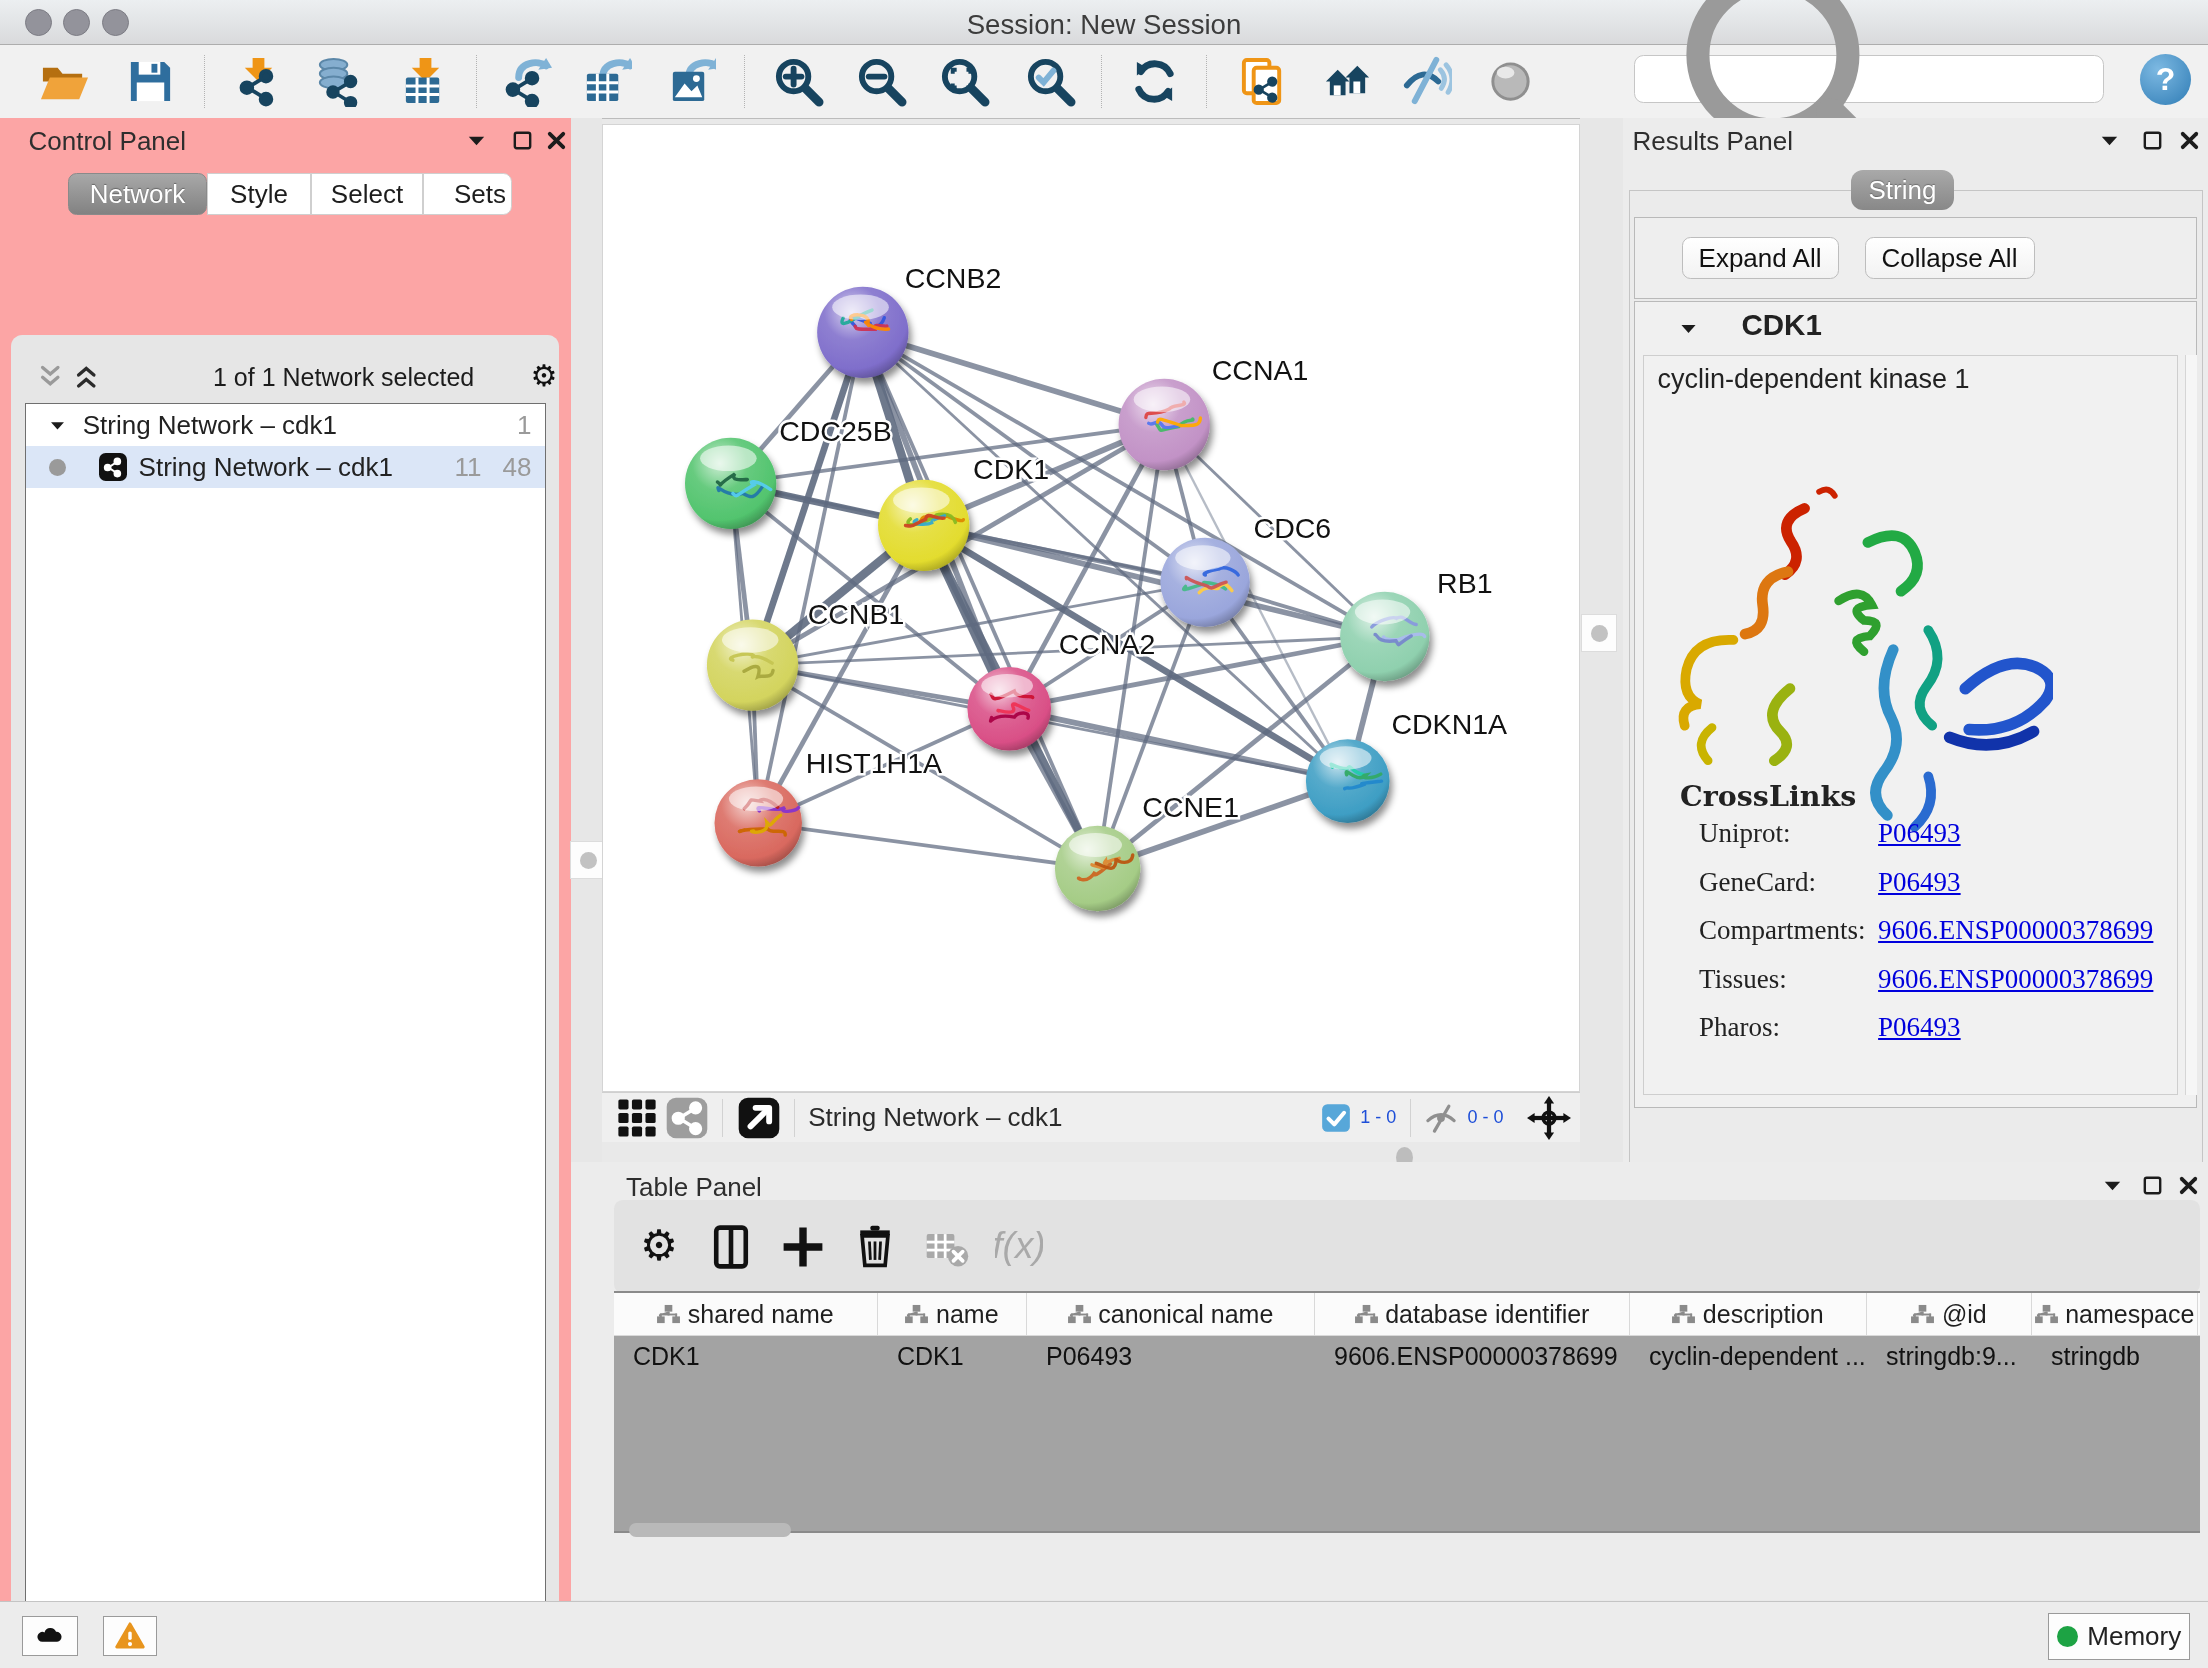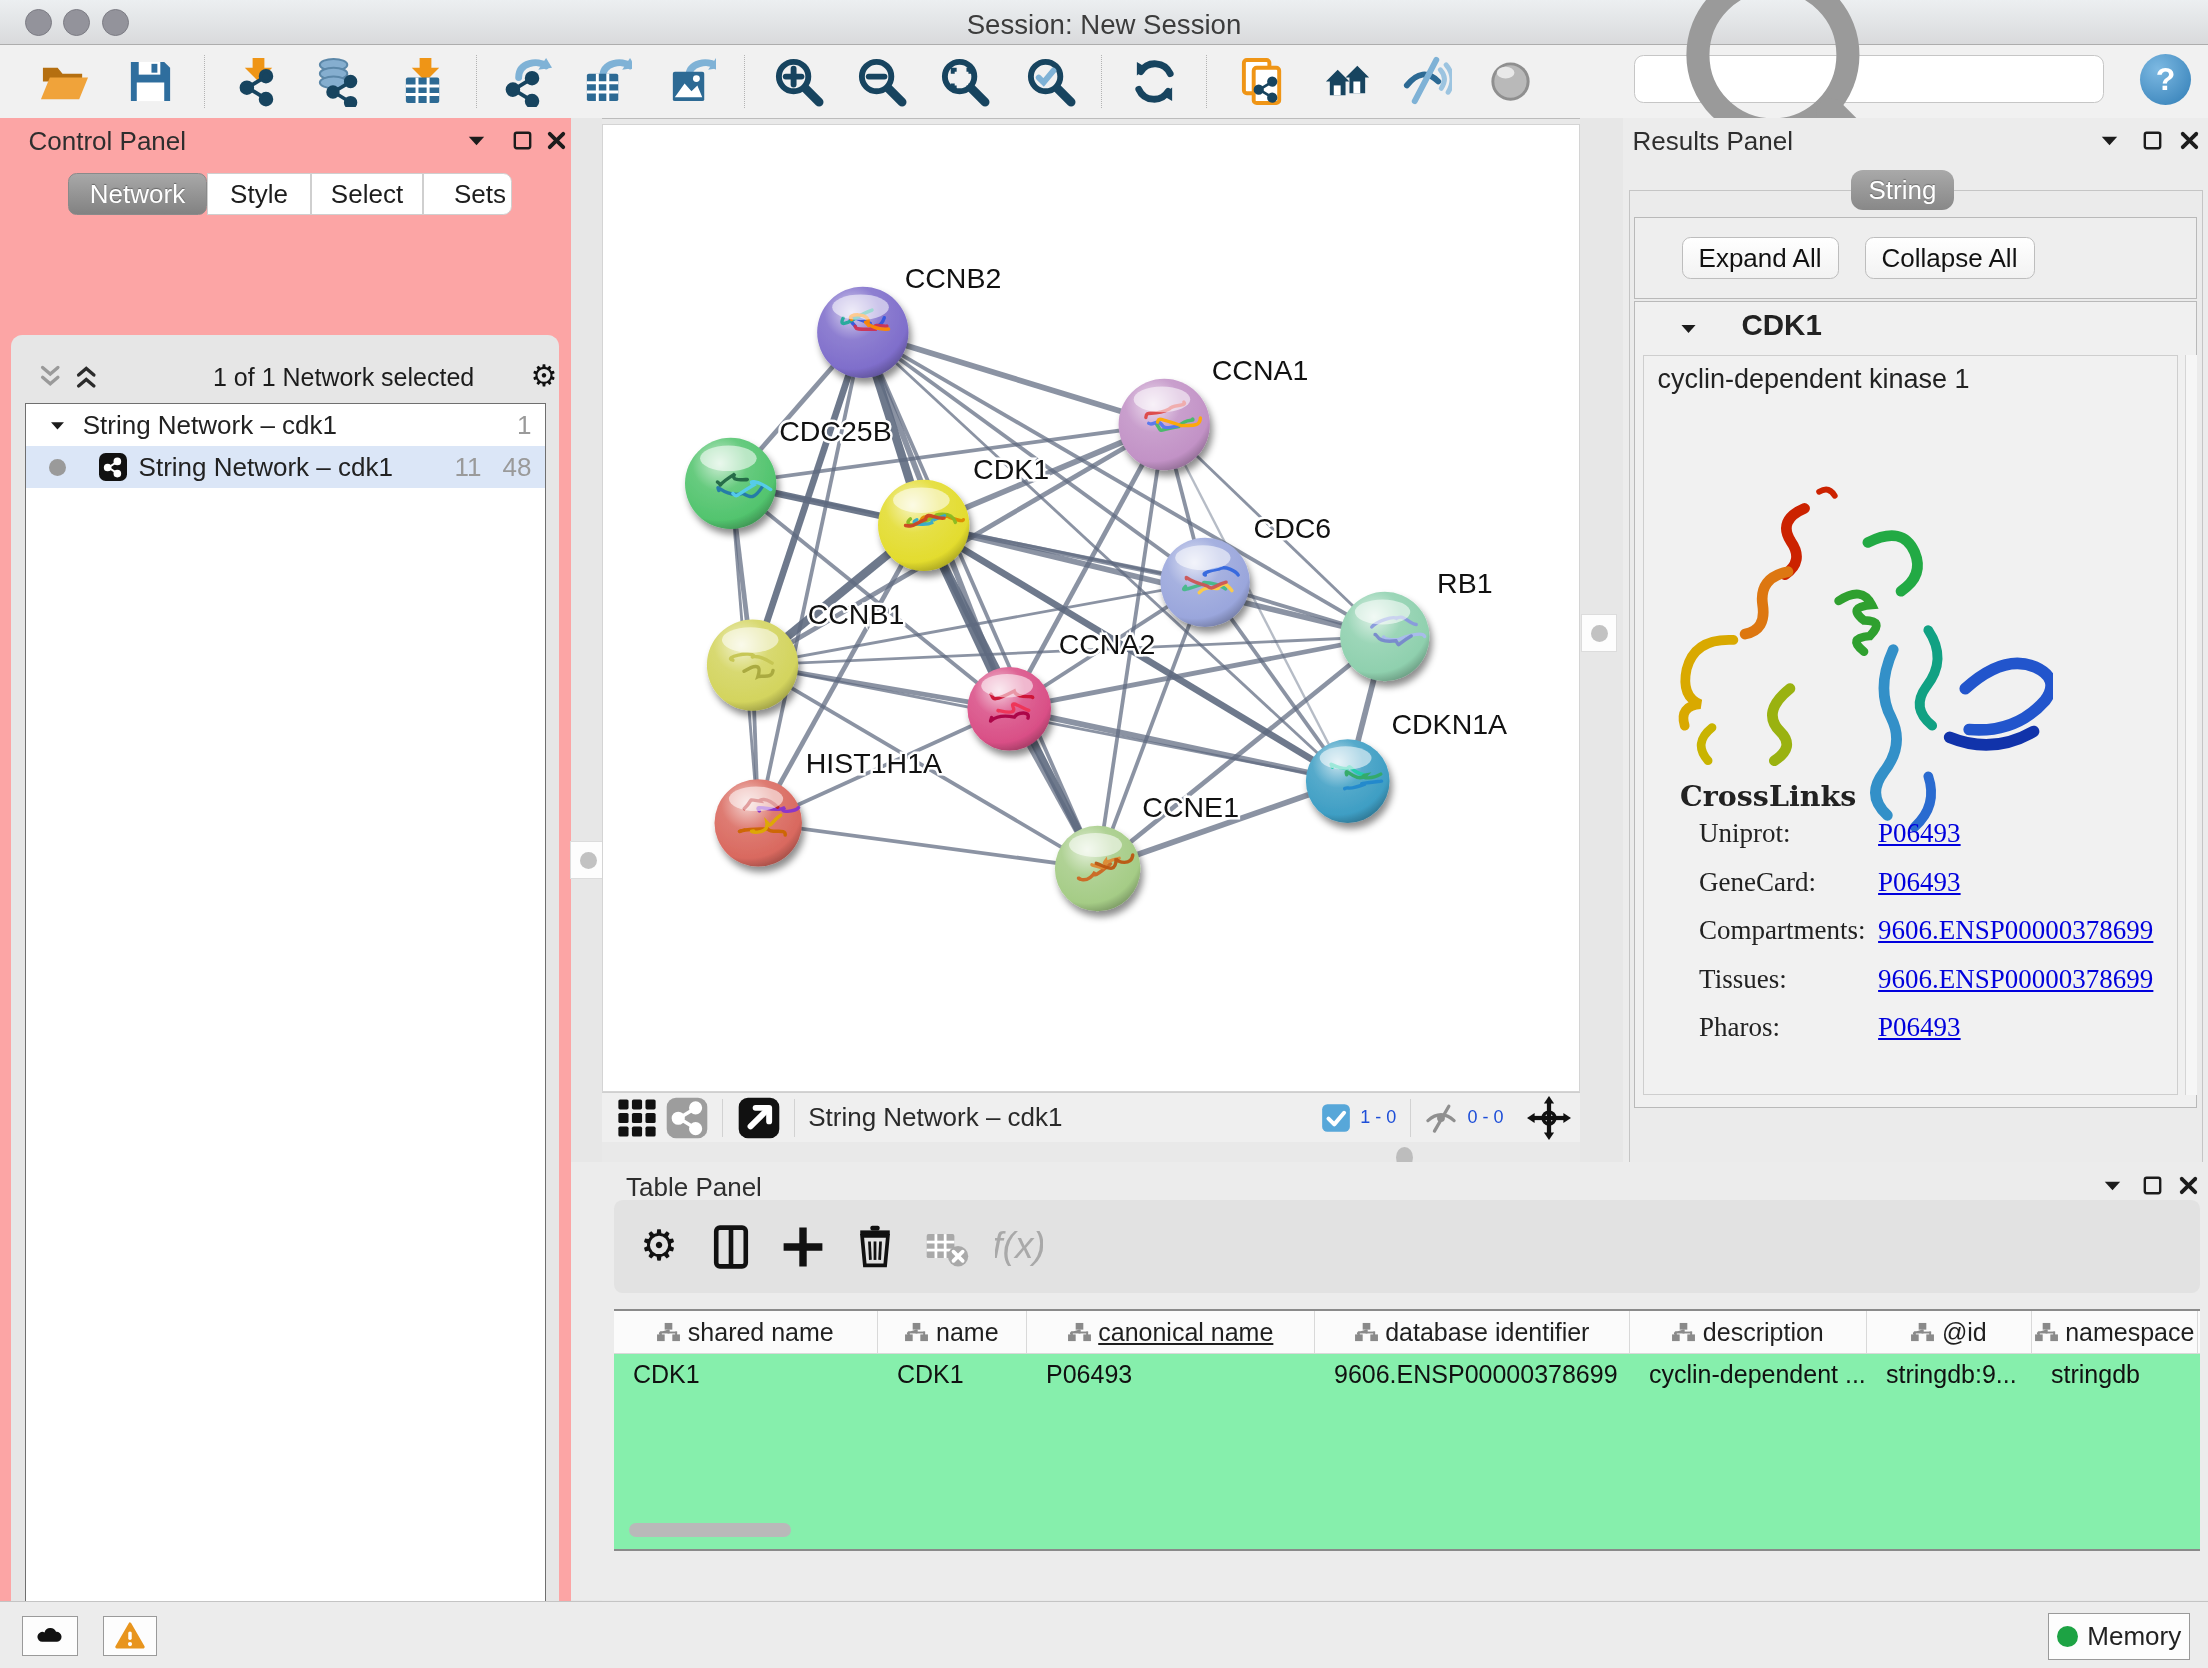--- a/index.html
+++ b/index.html
@@ -65,21 +65,21 @@
   .stringtab{position:absolute;background:linear-gradient(#a9a9a9,#888);color:#fff;font-size:26px;
        border-radius:12px;display:flex;align-items:center;justify-content:center;text-shadow:0 -1px 1px rgba(0,0,0,.3);}
   .serif{font-family:"DejaVu Serif","Liberation Serif",serif;}
   .xlrow{position:absolute;font-size:27px;font-family:Liberation Serif, serif;}
   .xlrow a{color:#0000dd;text-decoration:underline;}
   
   .tablepanel{left:571px;top:1162px;width:1638px;height:438px;background:#ececec;}
   .ttool{left:43px;top:38px;width:1586px;height:93px;background:#e2e2e2;border-radius:8.6px;}
   .ttool .ic{position:absolute;top:23px;width:48px;height:48px;display:flex;align-items:center;justify-content:center;}
   .ttool .ic svg{width:44px;height:44px;}
-  .tgrid{left:43px;top:147px;width:1586px;height:242px;background:#86efac;border-top:2.9px solid #8a8a8a;border-bottom:2.9px solid #8a8a8a;box-sizing:border-box;}
+  .tgrid{left:43px;top:129px;width:1586px;height:242px;background:#a3a3a3;border-top:2.9px solid #8a8a8a;border-bottom:2.9px solid #8a8a8a;box-sizing:border-box;}
   .thead{display:flex;height:42px;border-bottom:1px solid #d9d9d9;background:#fbfbfb;}
   .th{display:flex;align-items:center;justify-content:center;gap:7.6px;font-size:25px;color:#1f1f1f;
       border-right:1px solid #d9d9d9;box-sizing:border-box;overflow:hidden;white-space:nowrap;}
   .th svg{width:23px;height:21px;flex:none;}
   .tr{display:flex;height:40px;}
   .td{font-size:25px;color:#111;padding-left:19px;display:flex;align-items:center;box-sizing:border-box;
       overflow:hidden;white-space:nowrap;}
   .hthumb{position:absolute;left:15px;top:-25px;width:162px;height:14.3px;border-radius:7.6px;background:#b9b9b9;}
   .ttabs{position:absolute;display:flex;}
   
@@ -850,21 +850,21 @@
               <rect x="16" y="13" width="8" height="7"></rect>
               <path d="M11 8 h2 v3 h-9 v2 h-2 v-2 h0 z"></path>
               <rect x="11" y="8" width="2" height="4"></rect>
               <rect x="3" y="10" width="18" height="2"></rect>
               <rect x="3" y="10" width="2" height="4"></rect>
               <rect x="19" y="10" width="2" height="4"></rect>
             </g>
           </svg>
           <span>name</span>
         </div>
-        <div class="th" style="width: 288px; text-decoration: underline;">
+        <div class="th" style="width: 288px;">
           <svg viewBox="0 0 24 22">
             <g fill="#8a8a8a">
               <rect x="8" y="1" width="8" height="7"></rect>
               <rect x="0" y="13" width="8" height="7"></rect>
               <rect x="16" y="13" width="8" height="7"></rect>
               <path d="M11 8 h2 v3 h-9 v2 h-2 v-2 h0 z"></path>
               <rect x="11" y="8" width="2" height="4"></rect>
               <rect x="3" y="10" width="18" height="2"></rect>
               <rect x="3" y="10" width="2" height="4"></rect>
               <rect x="19" y="10" width="2" height="4"></rect>

